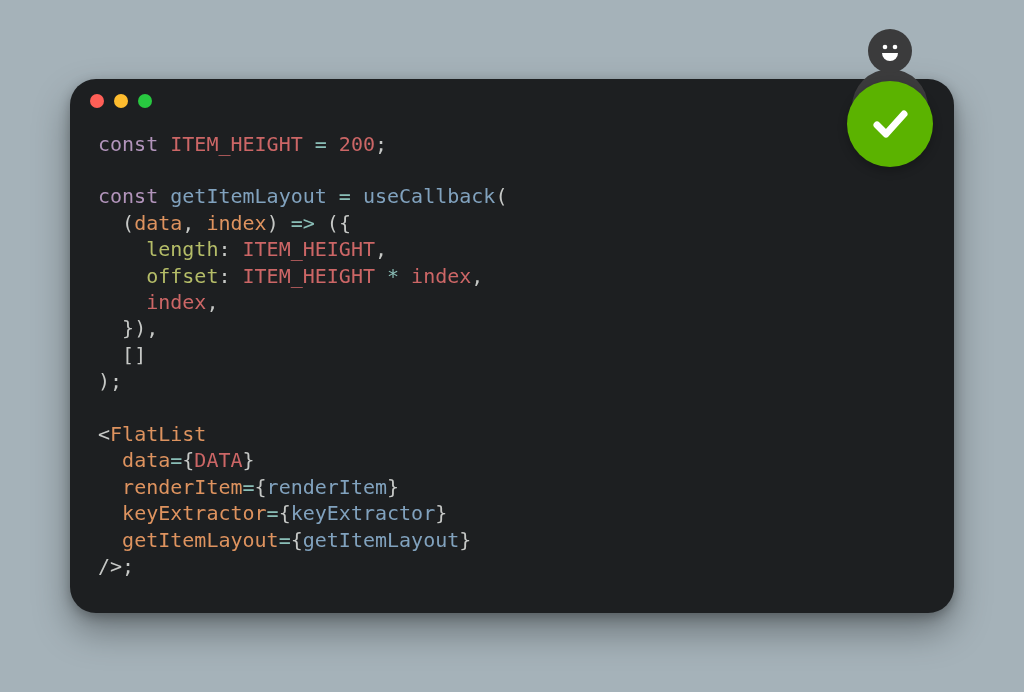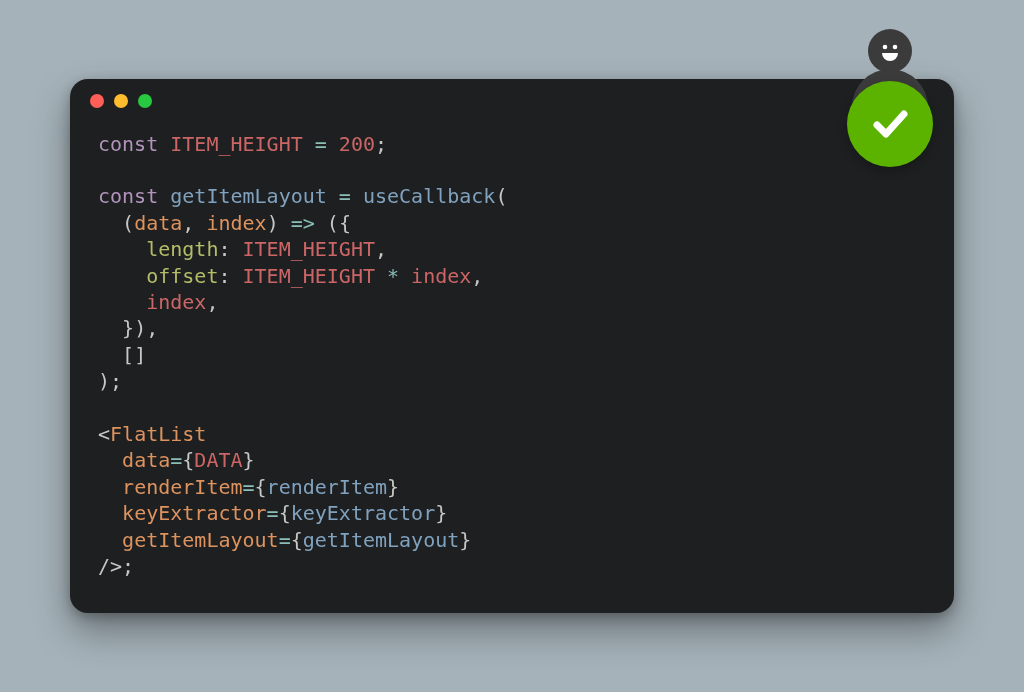--- a/index.html
+++ b/index.html
@@ -4,21 +4,21 @@
   <style>
     * { margin:0; padding:0; box-sizing:border-box; }
     body {
       width:1024px; height:692px;
       background:#a5b2b9;
       display:flex; align-items:center; justify-content:center;
       font-family: "SFMono-Regular", ui-monospace, Menlo, Consolas, monospace;
     }
     .stage { position:relative; width:884px; }
     .editor {
-      background:#1d1f21; border-radius:18px;
+      background:#1d1f21; border-radius:26px;
       box-shadow: 0 18px 36px rgba(0,0,0,0.35), 0 4px 12px rgba(0,0,0,0.25);
       padding-bottom:24px;
       overflow:hidden;
       width:100%;
     }
     .titlebar {
       height:44px; display:flex; align-items:center; gap:10px; padding:0 20px;
     }
     .traffic { width:14px; height:14px; border-radius:50%; }
     .tl-red { background:#ff5f57; }

